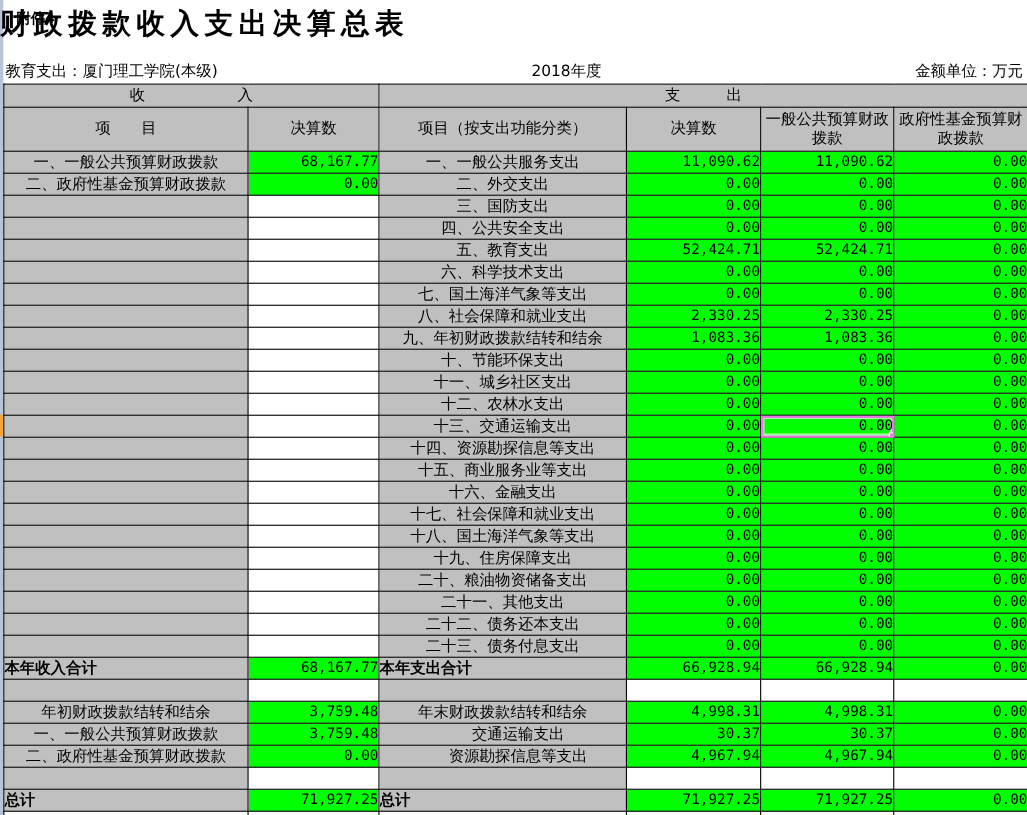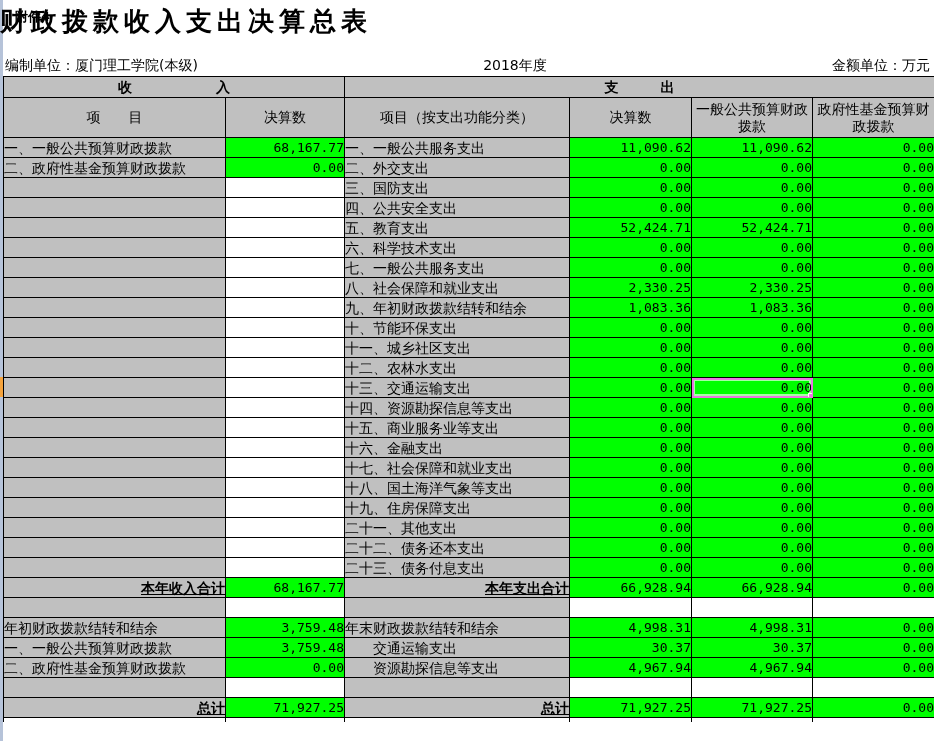--- a/index.html
+++ b/index.html
@@ -51,45 +51,44 @@
   table.sheet th, table.sheet td {
     border: 1px solid #000;
     padding: 0;
     overflow: hidden;
     white-space: nowrap;
     height: 20px;
     line-height: 18px;
   }
   tr.sec-header th {
     background: var(--gray);
-    font-weight: bold;
+    font-weight: normal;
     height: 21px;
     text-align: center;
   }
   th.income-sec { padding-left: 50px; }
   th.expense-sec { padding-left: 216px; }
   tr.col-header th {
     background: var(--gray);
     font-weight: normal;
     height: 40px;
     text-align: center;
     white-space: normal;
     line-height: 17px;
     padding: 0 4px;
   }
   td.item {
     background: var(--gray);
+    text-align: center;
+    padding-left: 3px;
+  }
+  td.item.total {
     text-align: left;
-    padding-left: 3px;
-  }
-  td.item.total {
-    text-align: right;
     font-weight: bold;
     padding-left: 0;
-    text-decoration: underline;
   }
   td.val {
     text-align: right;
     padding-right: 4px;
     font-family: "DejaVu Sans Mono", "DejaVu Sans", monospace;
     font-size: 13px;
   }
   td.green { background: var(--green); }
   td.white { background: #ffffff; }
   td.selected {
@@ -109,21 +108,21 @@
 </head>
 <body>
 
 <div class="edge-strip"></div>
 <div class="row-marker"></div>
 
 <div class="attachment">附件4</div>
 <div class="title">财政拨款收入支出决算总表</div>
 
 <div class="subheader">
-  <span>编制单位：厦门理工学院(本级)</span>
+  <span>教育支出：厦门理工学院(本级)</span>
   <span>2018年度</span>
   <span>金额单位：万元</span>
 </div>
 
 <table class="sheet">
   <colgroup>
     <col style="width:222px">
       <col style="width:119px">
       <col style="width:225px">
     <col style="width:122px">
@@ -189,21 +188,21 @@
         <td class="item"></td>
         <td class="val white"></td>
         <td class="item">六、科学技术支出</td>
         <td class="val green">0.00</td>
         <td class="val green">0.00</td>
         <td class="val green">0.00</td>
       </tr>
       <tr>
         <td class="item"></td>
         <td class="val white"></td>
-        <td class="item">七、一般公共服务支出</td>
+        <td class="item">七、国土海洋气象等支出</td>
         <td class="val green">0.00</td>
         <td class="val green">0.00</td>
         <td class="val green">0.00</td>
       </tr>
       <tr>
         <td class="item"></td>
         <td class="val white"></td>
         <td class="item">八、社会保障和就业支出</td>
         <td class="val green">2,330.25</td>
         <td class="val green">2,330.25</td>
@@ -286,20 +285,28 @@
         <td class="val white"></td>
         <td class="item">十八、国土海洋气象等支出</td>
         <td class="val green">0.00</td>
         <td class="val green">0.00</td>
         <td class="val green">0.00</td>
       </tr>
       <tr>
         <td class="item"></td>
         <td class="val white"></td>
         <td class="item">十九、住房保障支出</td>
+        <td class="val green">0.00</td>
+        <td class="val green">0.00</td>
+        <td class="val green">0.00</td>
+      </tr>
+      <tr>
+        <td class="item"></td>
+        <td class="val white"></td>
+        <td class="item">二十、粮油物资储备支出</td>
         <td class="val green">0.00</td>
         <td class="val green">0.00</td>
         <td class="val green">0.00</td>
       </tr>
       <tr>
         <td class="item"></td>
         <td class="val white"></td>
         <td class="item">二十一、其他支出</td>
         <td class="val green">0.00</td>
         <td class="val green">0.00</td>

